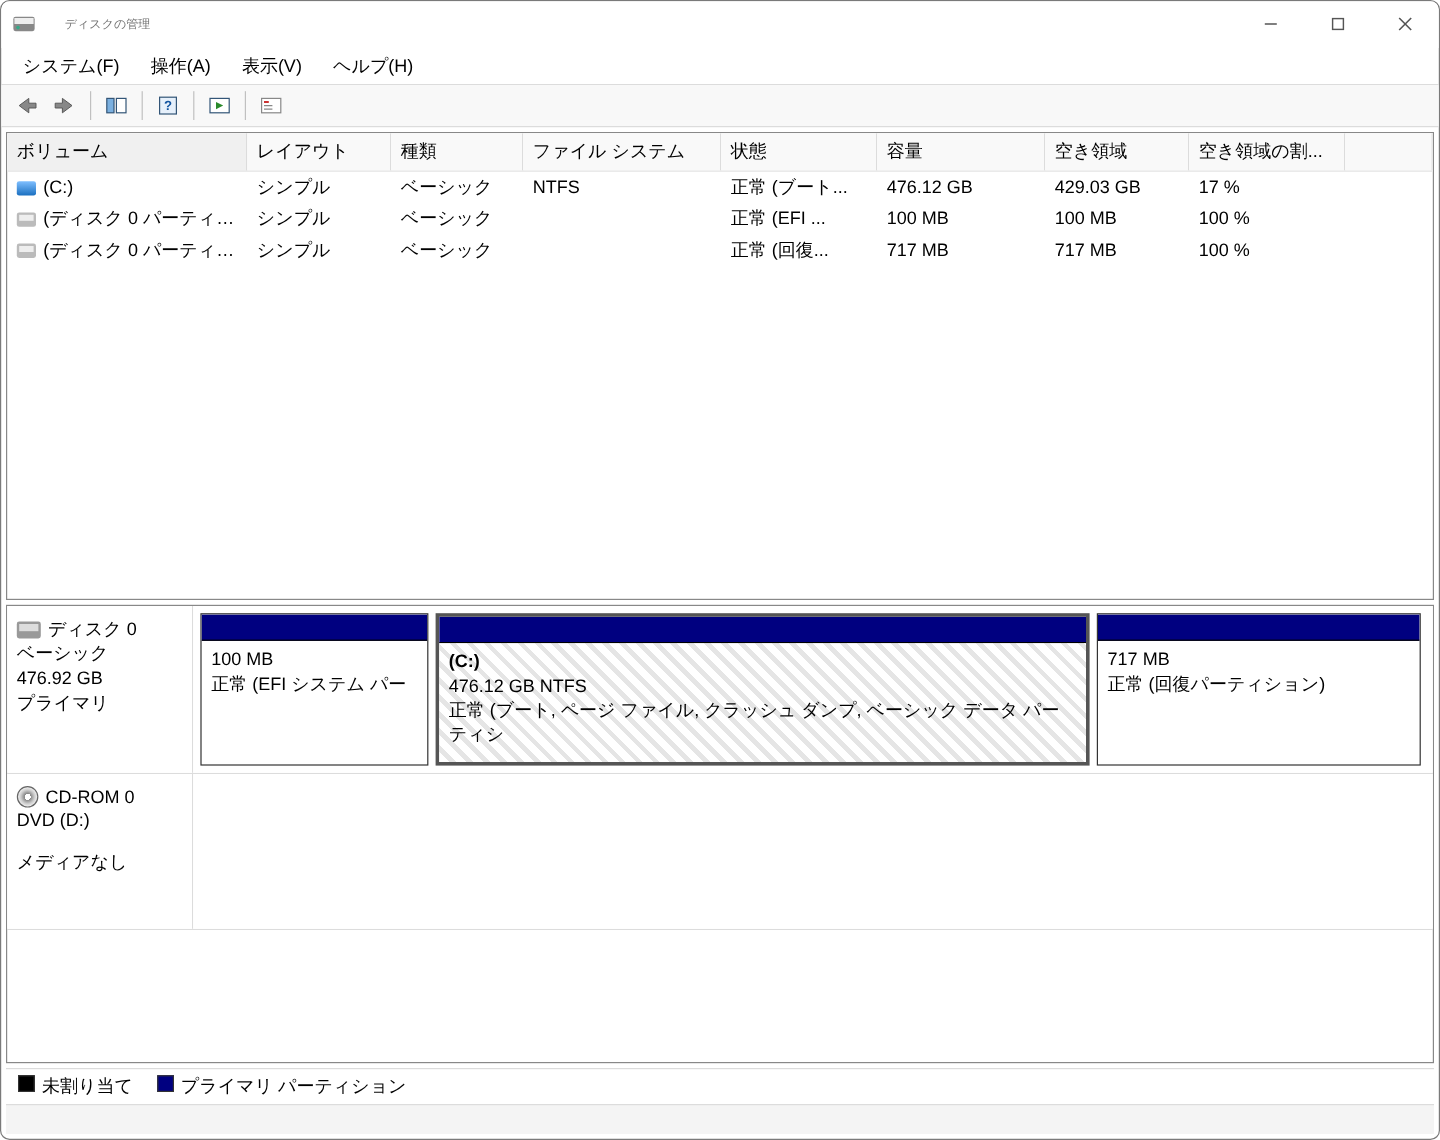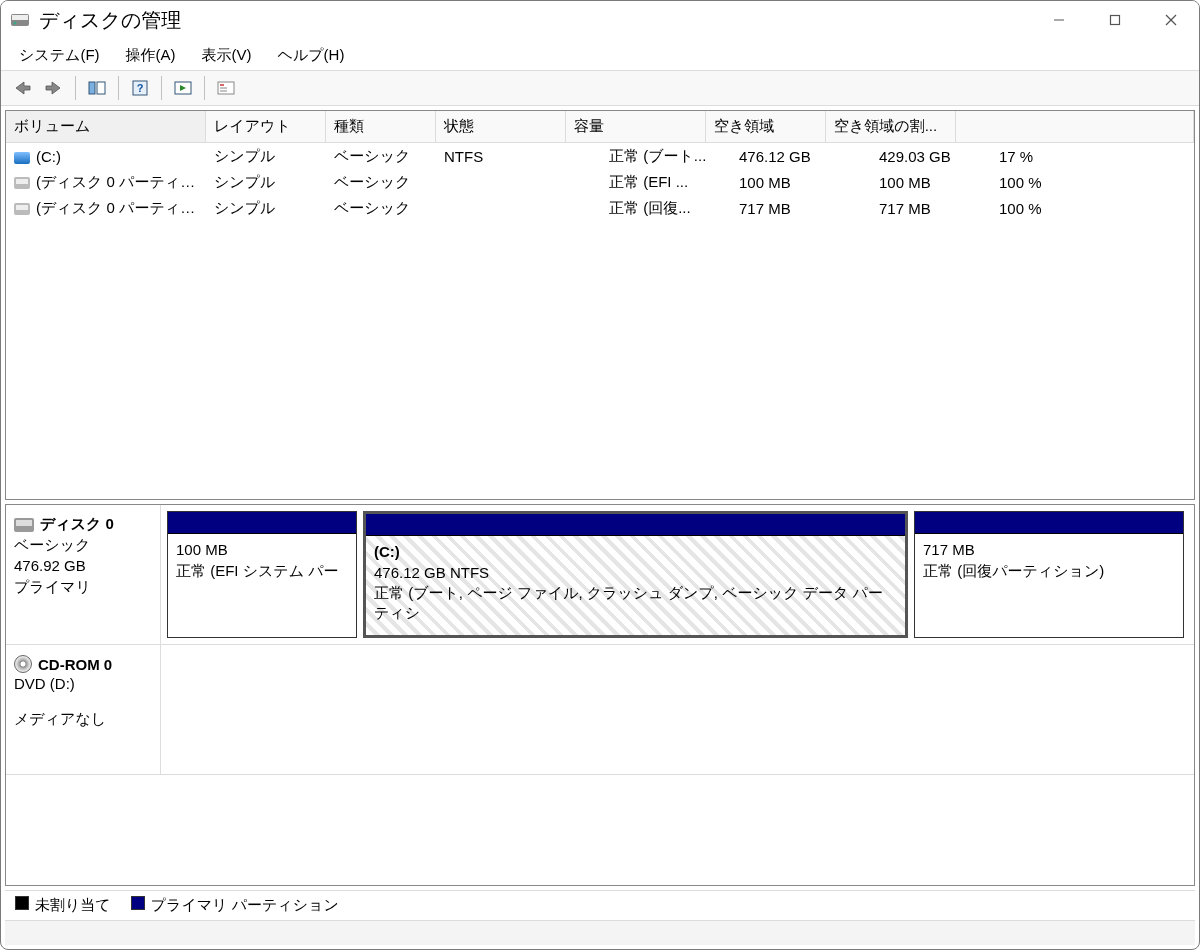--- a/index.html
+++ b/index.html
@@ -29,22 +29,23 @@
     padding: 0 0 0 10px;
     background: #fff;
   }
   .titlebar .app-icon {
     width: 18px; height: 16px;
     margin-right: 10px;
     display: inline-flex; align-items: center; justify-content: center;
   }
   .titlebar .title {
     flex: 1;
-    color: #000000;
-    font-size: 20px;
+    color: #737373;
+    font-size: 10px;
+    margin-left: 15px;
   }
   .win-controls { display: flex; height: 100%; }
   .win-btn {
     width: 56px; height: 100%;
     display: flex; align-items: center; justify-content: center;
     color: #555;
   }
   
   .menubar {
     height: 32px;
@@ -150,21 +151,21 @@
     min-height: 140px;
     border-bottom: 1px solid #dcdcdc;
   }
   .disk-info {
     width: 155px;
     padding: 10px 8px;
     border-right: 1px solid #dcdcdc;
     background: #fff;
   }
   .disk-info .disk-title {
-    font-weight: bold;
+    font-weight: normal;
     font-size: 15px;
     display: flex; align-items: center; gap: 6px;
   }
   .drive-icon {
     width: 20px; height: 14px;
     background: #999;
     border-radius: 2px;
     position: relative;
   }
   .drive-icon::after { content:""; position:absolute; inset:2px 2px 6px 2px; background:#ddd; }
@@ -318,20 +319,21 @@
           <line x1="3" y1="11" x2="10" y2="11" stroke="#888"></line>
         </svg>
     </div>
   </div>
 
   <div class="volume-list">
     <div class="vl-header">
       <div class="vl-header-cell c0">ボリューム</div>
       <div class="vl-header-cell c1">レイアウト</div>
       <div class="vl-header-cell c2">種類</div>
+      <div class="vl-header-cell c3">ファイル システム</div>
       <div class="vl-header-cell c4">状態</div>
       <div class="vl-header-cell c5">容量</div>
       <div class="vl-header-cell c6">空き領域</div>
       <div class="vl-header-cell c7">空き領域の割...</div>
       <div class="vl-header-cell cLast"></div>
     </div>
     <div class="vl-body" id="vl-body">
         <div class="vl-row">
           <div class="vl-cell c0"><span class="row-icon vol"></span><span>(C:)</span></div>
           <div class="vl-cell c1">シンプル</div>

